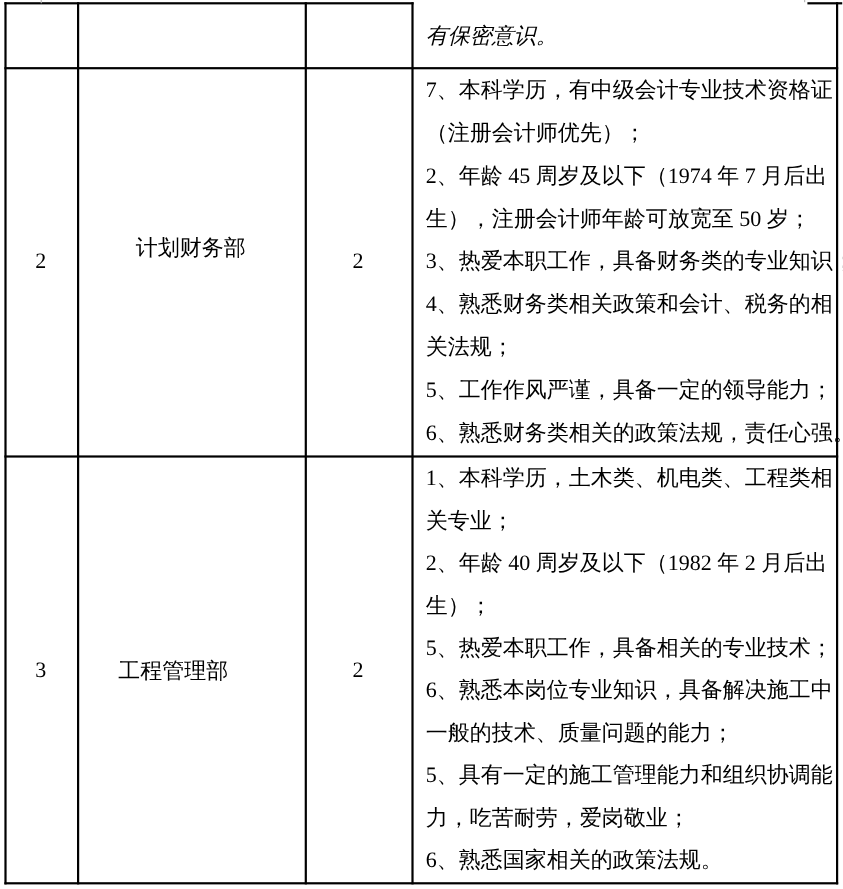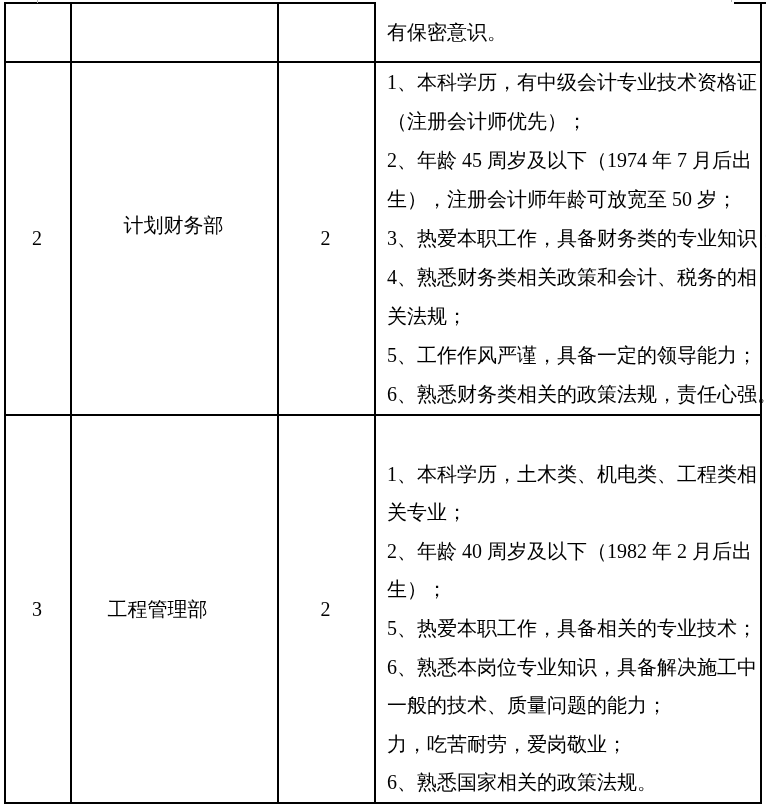--- a/index.html
+++ b/index.html
@@ -45,20 +45,21 @@
     box-sizing: border-box;
     text-align: left;
   }
   .cell.reqs.row2 .req-line { line-height: 39px; }
   .cell.reqs.row3 .req-line { line-height: 38.6px; }
   .cell.cont {
     display: flex;
     align-items: center;
     padding-left: 11px;
     box-sizing: border-box;
+    font-style: italic;
   }
   .req-line {
     white-space: pre;
   }
 </style>
 </head>
 <body>
 
 <div class="page">
 
@@ -76,39 +77,40 @@
   <div class="gl light" style="left:731px; top:0; width:1px; height:2px;"></div>
 
   <div class="cell cont" style="left:376px; top:4px; width:380px; height:57px;">
     <span class="req-line">有保密意识。</span>
   </div>
 
   <div class="cell center" style="left:6px; top:63px; width:62px; height:351px;">2</div>
   <div class="cell center" style="left:72px; top:63px; width:203px; height:325px;">计划财务部</div>
   <div class="cell center" style="left:279px; top:63px; width:93px; height:351px;">2</div>
   <div class="cell reqs row2" style="left:376px; top:63px; width:380px; height:351px;">
-      <div class="req-line">1、本科学历，有中级会计专业技术资格证</div>
+      <div class="req-line">7、本科学历，有中级会计专业技术资格证</div>
       <div class="req-line">（注册会计师优先）；</div>
       <div class="req-line">2、年龄 45 周岁及以下（1974 年 7 月后出</div>
       <div class="req-line">生），注册会计师年龄可放宽至 50 岁；</div>
       <div class="req-line">3、热爱本职工作，具备财务类的专业知识；</div>
       <div class="req-line">4、熟悉财务类相关政策和会计、税务的相</div>
       <div class="req-line">关法规；</div>
       <div class="req-line">5、工作作风严谨，具备一定的领导能力；</div>
       <div class="req-line">6、熟悉财务类相关的政策法规，责任心强。</div>
     </div>
 
   <div class="cell center" style="left:6px; top:416px; width:62px; height:386px;">3</div>
   <div class="cell center" style="left:56px; top:416px; width:203px; height:386px;">工程管理部</div>
   <div class="cell center" style="left:279px; top:416px; width:93px; height:386px;">2</div>
-  <div class="cell reqs row3" style="left:376px; top:416px; width:380px; height:386px;justify-content:flex-end;">
+  <div class="cell reqs row3" style="left:376px; top:416px; width:380px; height:386px;">
       <div class="req-line">1、本科学历，土木类、机电类、工程类相</div>
       <div class="req-line">关专业；</div>
       <div class="req-line">2、年龄 40 周岁及以下（1982 年 2 月后出</div>
       <div class="req-line">生）；</div>
       <div class="req-line">5、热爱本职工作，具备相关的专业技术；</div>
       <div class="req-line">6、熟悉本岗位专业知识，具备解决施工中</div>
       <div class="req-line">一般的技术、质量问题的能力；</div>
+      <div class="req-line">5、具有一定的施工管理能力和组织协调能</div>
       <div class="req-line">力，吃苦耐劳，爱岗敬业；</div>
       <div class="req-line">6、熟悉国家相关的政策法规。</div>
     </div>
 
 </div>
 
 </body></html>

